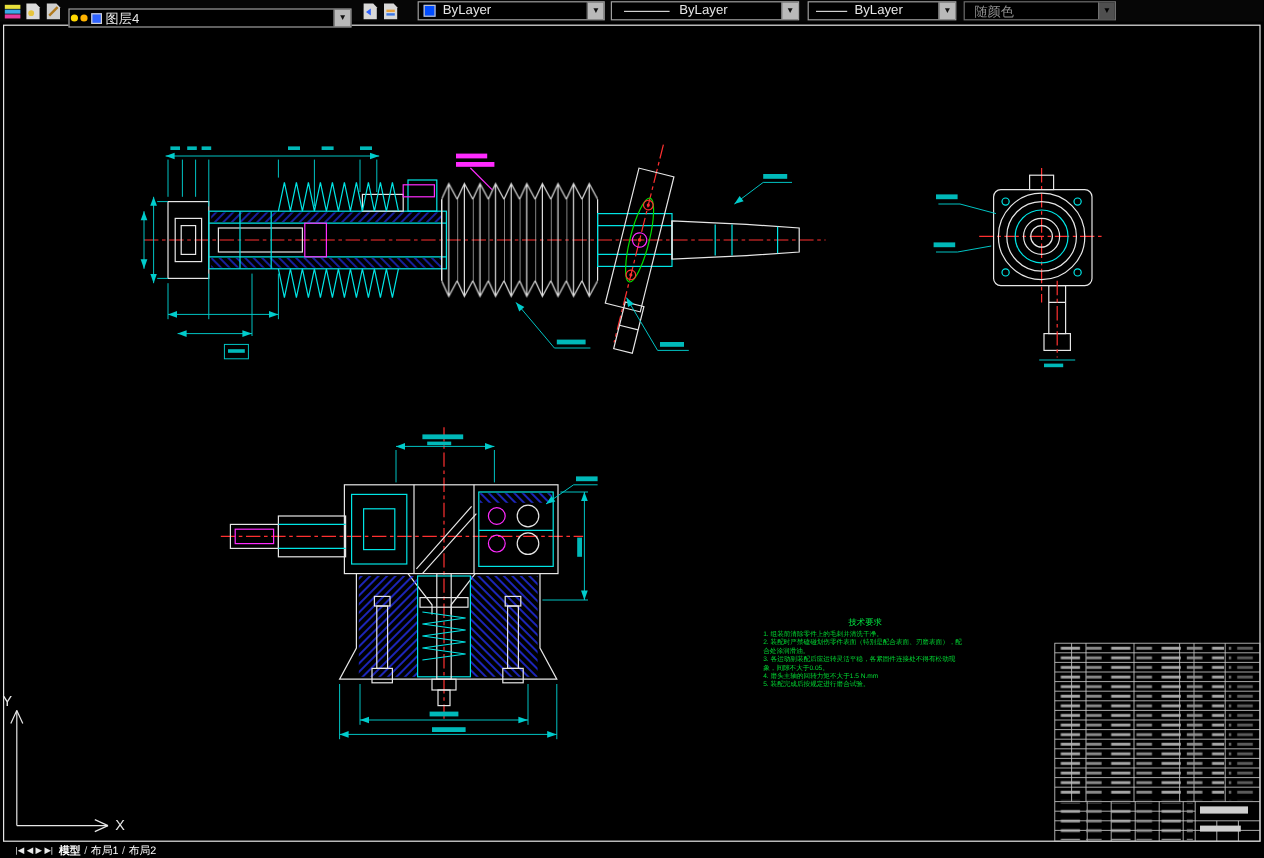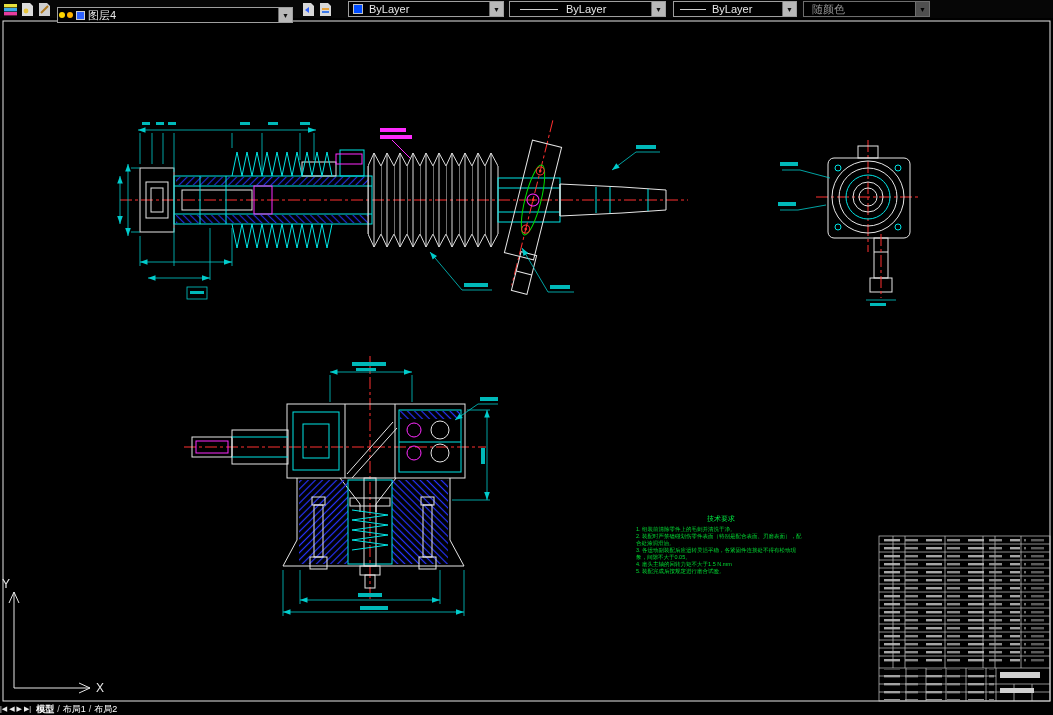--- a/index.html
+++ b/index.html
@@ -24,21 +24,21 @@
   }
   .combo.disabled{color:#8f8f8f;border-color:#6e6e6e;}
   .combo.disabled .arrow{background:#4f4f4f;color:#000;}
   .dot{width:6px;height:6px;border-radius:50%;display:inline-block;margin:0 1px;flex:0 0 auto;}
   .sq{width:7px;height:7px;display:inline-block;margin:0 3px 0 2px;background:#2e62ff;border:1px solid #cfcfcf;flex:0 0 auto;}
   .swatch{width:8px;height:8px;background:#004cff;border:1px solid #c0c0c0;margin:0 6px 0 4px;flex:0 0 auto;}
   .lsample{border-top:1px solid #d0d0d0;height:0;flex:0 0 auto;}
   
   .tabbar{
     position:absolute;left:0;bottom:0;width:1053px;height:12px;background:#000;color:#ddd;
-    display:flex;align-items:center;font-size:9px;z-index:5;padding-left:0;box-sizing:border-box;
+    display:flex;align-items:center;font-size:9px;z-index:5;padding-left:13px;box-sizing:border-box;
   }
   .tabnav{font-size:7px;color:#e8e8e8;margin-right:2px;}
   .tab{color:#fff;margin:0 3px;}
   .tab.active{font-weight:bold;}
   .tab-sep{color:#cfcfcf;}
   
   .canvas{position:absolute;top:0;left:0;z-index:1;}
   .cl{stroke:#ff3030;stroke-width:1;stroke-dasharray:12 3 3 3;fill:none;}
   .cy{stroke:#00e5e5;stroke-width:1;fill:none;}
   .wt{stroke:#e6e6e6;stroke-width:1;fill:none;}

